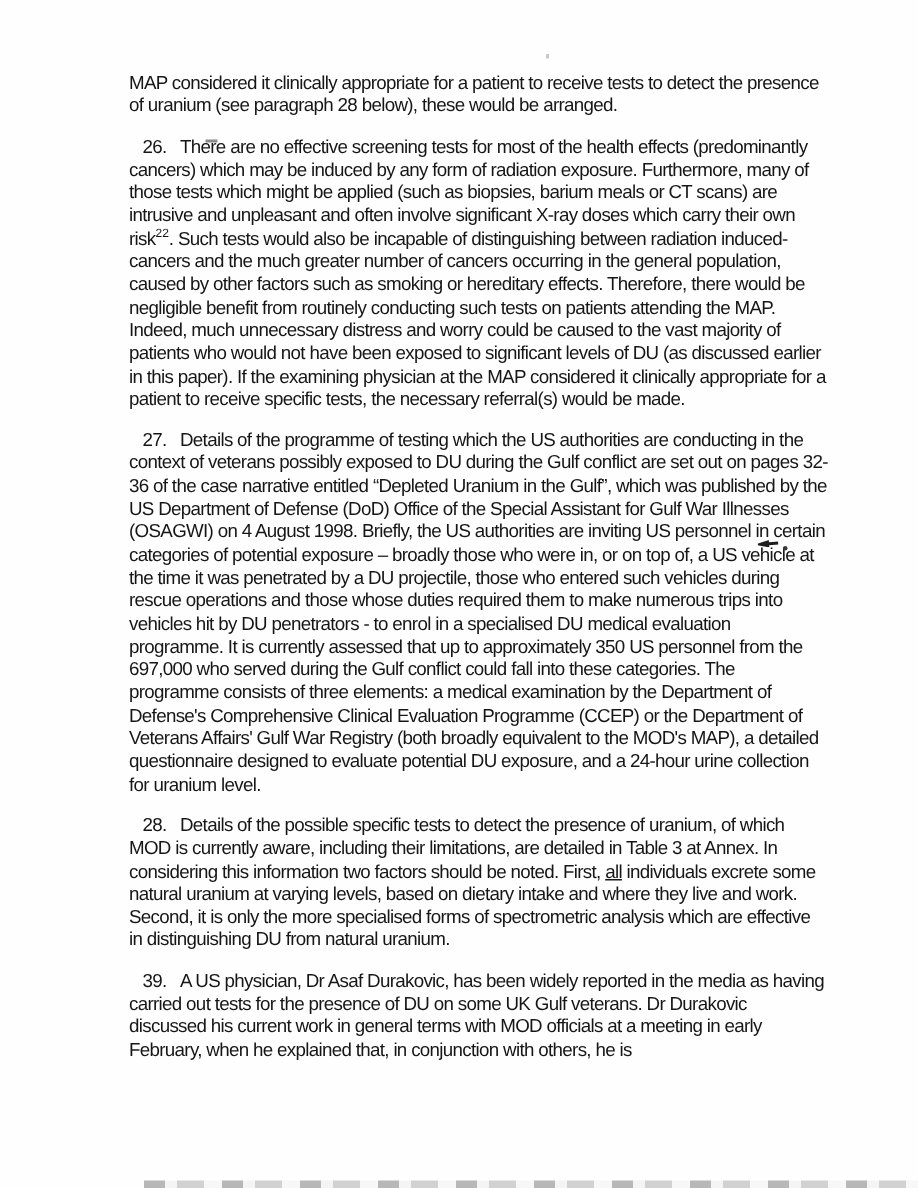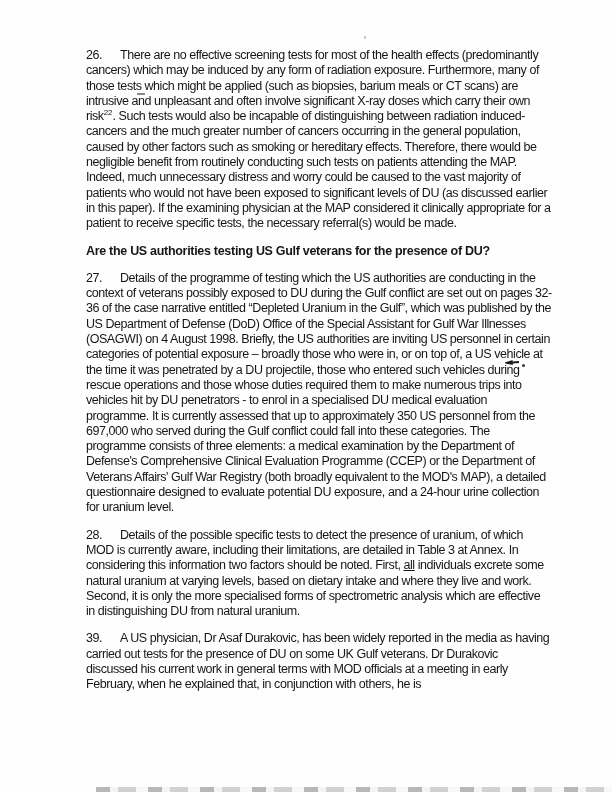--- a/index.html
+++ b/index.html
@@ -25,20 +25,21 @@
     line-height: 15.3px;
     letter-spacing: -0.45px;
     text-align: left;
   }
   .content p {
     margin: 0 0 12px 0;
   }
   .para-num {
     display: inline-block;
     width: 34px;
+    text-align: center;
   }
   .doc-heading {
     font-size: 12.5px;
     font-weight: bold;
     margin: 0 0 12px 0;
     letter-spacing: -0.3px;
   }
   sup.fnref {
     font-size: 8px;
     line-height: 0;
@@ -103,24 +104,24 @@
 </head>
 <body>
 
 <div class="page">
 
   <div class="top-speck"></div>
   <div class="under-tick"></div>
 
   <div class="content">
 
+    <p><span>MAP considered it clinically appropriate for a patient to receive tests to detect the presence of uranium (see paragraph 28 below), these would be arranged.</span></p>
 
     <p><span class="para-num">26.</span><span>There are no effective screening tests for most of the health effects (predominantly cancers) which may be induced by any form of radiation exposure. Furthermore, many of those tests which might be applied (such as biopsies, barium meals or CT scans) are intrusive and unpleasant and often involve significant X-ray doses which carry their own risk</span><sup class="fnref">22</sup><span>. Such tests would also be incapable of distinguishing between radiation induced-cancers and the much greater number of cancers occurring in the general population, caused by other factors such as smoking or hereditary effects. Therefore, there would be negligible benefit from routinely conducting such tests on patients attending the MAP. Indeed, much unnecessary distress and worry could be caused to the vast majority of patients who would not have been exposed to significant levels of DU (as discussed earlier in this paper). If the examining physician at the MAP considered it clinically appropriate for a patient to receive specific tests, the necessary referral(s) would be made.</span></p>
 
-    <p class="doc-heading">Are the US authorities testing US Gulf veterans for the presence of DU?</p>
 
     <p><span class="para-num">27.</span><span>Details of the programme of testing which the US authorities are conducting in the context of veterans possibly exposed to DU during the Gulf conflict are set out on pages 32-36 of the case narrative entitled “Depleted Uranium in the Gulf”, which was published by the US Department of Defense (DoD) Office of the Special Assistant for Gulf War Illnesses (OSAGWI) on 4 August 1998. Briefly, the US authorities are inviting US personnel in certain categories of potential exposure – broadly those who were in, or on top of, a US vehicle at the time it was penetrated by a DU projectile, those who entered such vehicles during rescue operations and those whose duties required them to make numerous trips into vehicles hit by DU penetrators - to enrol in a specialised DU medical evaluation programme. It is currently assessed that up to approximately 350 US personnel from the 697,000 who served during the Gulf conflict could fall into these categories. The programme consists of three elements: a medical examination by the Department of Defense's Comprehensive Clinical Evaluation Programme (CCEP) or the Department of Veterans Affairs' Gulf War Registry (both broadly equivalent to the MOD's MAP), a detailed questionnaire designed to evaluate potential DU exposure, and a 24-hour urine collection for uranium level.</span></p>
 
 
     <p><span class="para-num">28.</span><span>Details of the possible specific tests to detect the presence of uranium, of which MOD is currently aware, including their limitations, are detailed in Table 3 at Annex. In considering this information two factors should be noted. First, </span><span class="u">all</span><span> individuals excrete some natural uranium at varying levels, based on dietary intake and where they live and work. Second, it is only the more specialised forms of spectrometric analysis which are effective in distinguishing DU from natural uranium.</span></p>
 
     <p><span class="para-num">39.</span><span>A US physician, Dr Asaf Durakovic, has been widely reported in the media as having carried out tests for the presence of DU on some UK Gulf veterans. Dr Durakovic discussed his current work in general terms with MOD officials at a meeting in early February, when he explained that, in conjunction with others, he is</span></p>
 
   </div>
 

